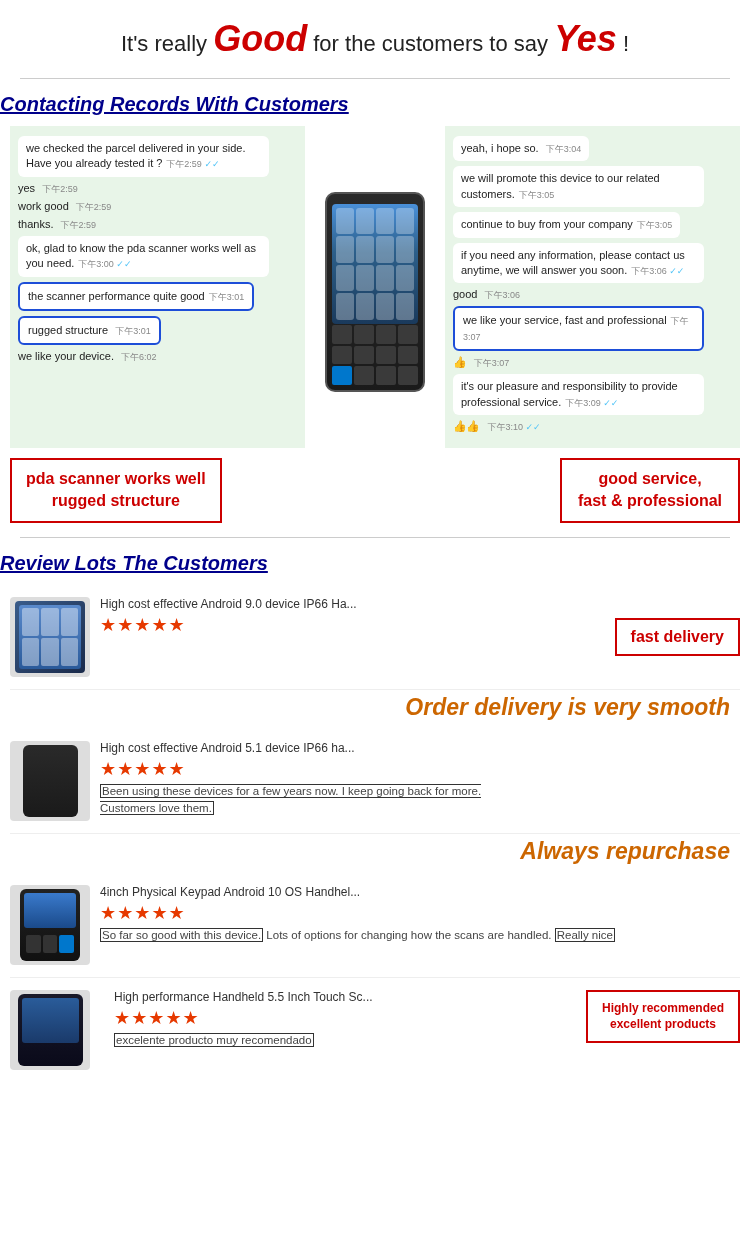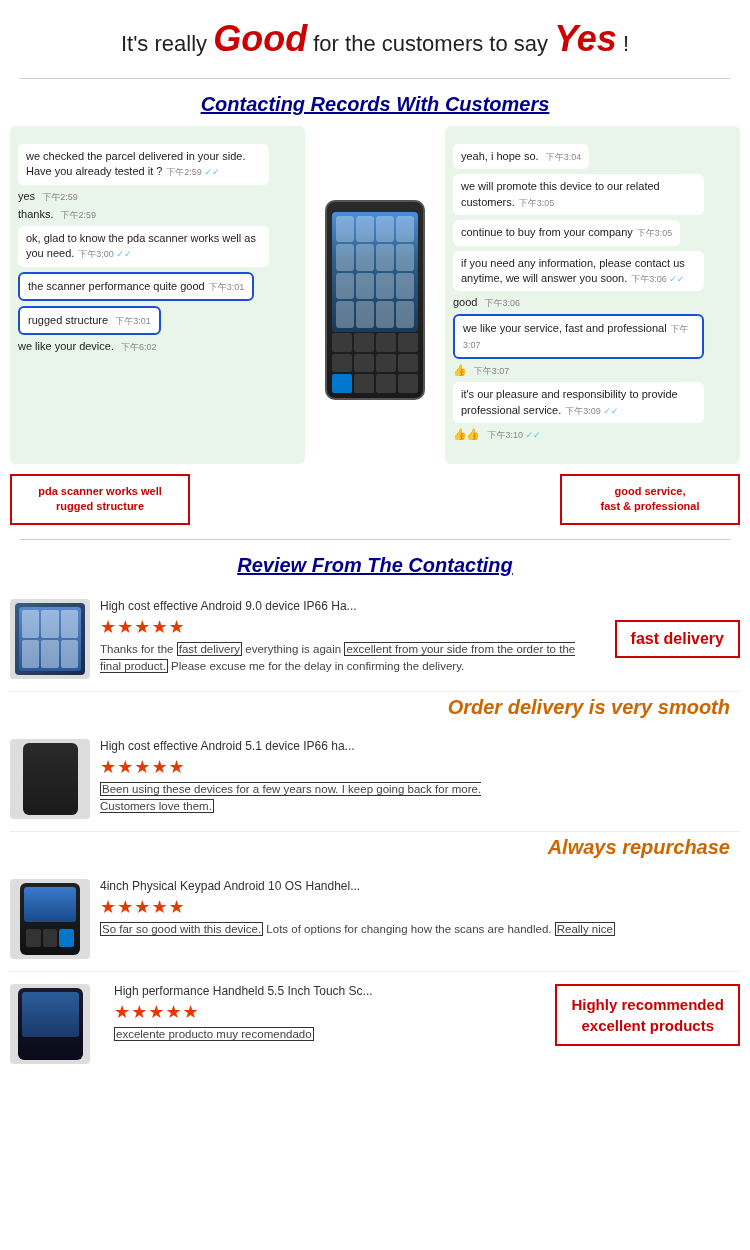--- a/index.html
+++ b/index.html
@@ -31,41 +31,41 @@
     }
 
     hr.divider {
       border: none;
       border-top: 1px solid #ccc;
       margin: 8px 20px;
     }
 
     
     .section-title {
-      text-align: center;
+      text-align: left;
       font-size: 20px;
       font-weight: bold;
       color: #00008b;
       text-decoration: underline;
       margin: 14px 0 10px;
       font-style: italic;
     }
 
     
     .chat-section {
       display: flex;
       padding: 0 10px;
       gap: 10px;
       margin-bottom: 10px;
     }
     .chat-panel {
       flex: 1;
       background: #e8f5e8;
-      border-radius: 6px;
-      padding: 18px 8px;
+      border-radius: 0;
+      padding: 10px 8px;
       font-size: 11.5px;
       min-height: 320px;
       position: relative;
     }
     .chat-panel.right-panel {
       background: #e8f5e8;
     }
     .bubble {
       background: #fff;
       border-radius: 6px;
@@ -157,21 +157,21 @@
     .callout-row {
       display: flex;
       padding: 0 10px;
       gap: 20px;
       margin: 6px 0 14px;
       align-items: flex-start;
     }
     .callout-box {
       border: 2px solid #cc0000;
       padding: 8px 14px;
-      font-size: 11px;
+      font-size: 16px;
       font-weight: bold;
       color: #cc0000;
       text-align: center;
       line-height: 1.4;
     }
     .callout-box.left { min-width: 180px; }
     .callout-box.right { min-width: 180px; }
 
     
     .reviews-section {
@@ -212,21 +212,21 @@
       font-size: 11.5px;
       color: #444;
       line-height: 1.5;
     }
     .review-text .highlight-text {
       border: 1px solid #333;
       padding: 0 1px;
     }
     .review-highlight {
       text-align: right;
-      font-size: 20px;
+      font-size: 23px;
       font-weight: bold;
       color: #cc6600;
       font-style: italic;
       margin: 4px 0 8px;
       padding-right: 10px;
     }
 
     .callout-box-inline {
       border: 2px solid #cc0000;
       padding: 8px 14px;
@@ -263,20 +263,21 @@
 
 <div class="section-title">Contacting Records With Customers</div>
 
 <div class="chat-section">
 
   <div class="chat-panel">
     <div class="bubble">
       we checked the parcel delivered in your side. Have you already tested it ?<span class="time">下午2:59 <span class="check">✓✓</span></span>
     </div>
     <div class="chat-line">yes <span class="time">下午2:59</span></div>
+    <div class="chat-line">work good <span class="time">下午2:59</span></div>
     <div class="chat-line">thanks. <span class="time">下午2:59</span></div>
     <div class="bubble">
       ok, glad to know the pda scanner works well as you need.<span class="time">下午3:00 <span class="check">✓✓</span></span>
     </div>
     <div class="bubble highlight">
       the scanner performance quite good<span class="time">下午3:01</span>
     </div>
     <div class="bubble highlight">
       rugged structure <span class="time">下午3:01</span>
     </div>
@@ -352,43 +353,40 @@
   </div>
   <div style="flex:1"></div>
   <div class="callout-box right">
     <span>good service,</span><br>
     <span>fast &amp; professional</span>
   </div>
 </div>
 
 <hr class="divider">
 
-<div class="section-title">Review From The Contacting</div>
+<div class="section-title">Review Lots The Customers</div>
 
 <div class="reviews-section">
 
   <div class="review-item">
     <div class="review-thumb">
       <div style="width:70px;height:72px;background:linear-gradient(135deg,#3a5c8a,#1a2a4a);border-radius:4px;position:relative;">
         <div style="position:absolute;top:4px;left:4px;right:4px;bottom:4px;background:linear-gradient(180deg,#5a8acc,#2a5a9a);border-radius:3px;display:grid;grid-template-columns:repeat(3,1fr);gap:2px;padding:3px;">
           <div style="background:rgba(255,255,255,0.4);border-radius:2px;"></div>
           <div style="background:rgba(255,255,255,0.4);border-radius:2px;"></div>
           <div style="background:rgba(255,255,255,0.4);border-radius:2px;"></div>
           <div style="background:rgba(255,255,255,0.4);border-radius:2px;"></div>
           <div style="background:rgba(255,255,255,0.4);border-radius:2px;"></div>
           <div style="background:rgba(255,255,255,0.4);border-radius:2px;"></div>
         </div>
       </div>
     </div>
     <div class="review-content">
       <div class="review-product">High cost effective Android 9.0 device IP66 Ha...</div>
       <div class="stars">★★★★★</div>
-      <div class="review-text">
-        Thanks for the <span class="highlight-text">fast delivery</span> everything is again <span class="highlight-text">excellent from your side from the order to the final product.</span> Please excuse me for the delay in confirming the delivery.
-      </div>
     </div>
     <div style="display:flex;align-items:center;padding-left:6px;">
       <div class="callout-box-inline">fast delivery</div>
     </div>
   </div>
   <div class="review-highlight">Order delivery is very smooth</div>
 
   <div class="review-item">
     <div class="review-thumb">
       <div style="width:55px;height:72px;background:linear-gradient(180deg,#2a2a2a,#1a1a1a);border-radius:6px;margin:0 auto;"></div>
@@ -430,19 +428,19 @@
       </div>
     </div>
     <div class="last-review-content">
       <div class="review-product">High performance Handheld 5.5 Inch Touch Sc...</div>
       <div class="stars">★★★★★</div>
       <div class="review-text">
         <span class="highlight-text">excelente producto muy recomendado</span>
       </div>
     </div>
     <div class="last-review-callout">
-      <div class="callout-box" style="font-size:15px;">
+      <div class="callout-box" style="font-size:12px;">
         Highly recommended<br>excellent products
       </div>
     </div>
   </div>
 
 </div>
 
 </body></html>

